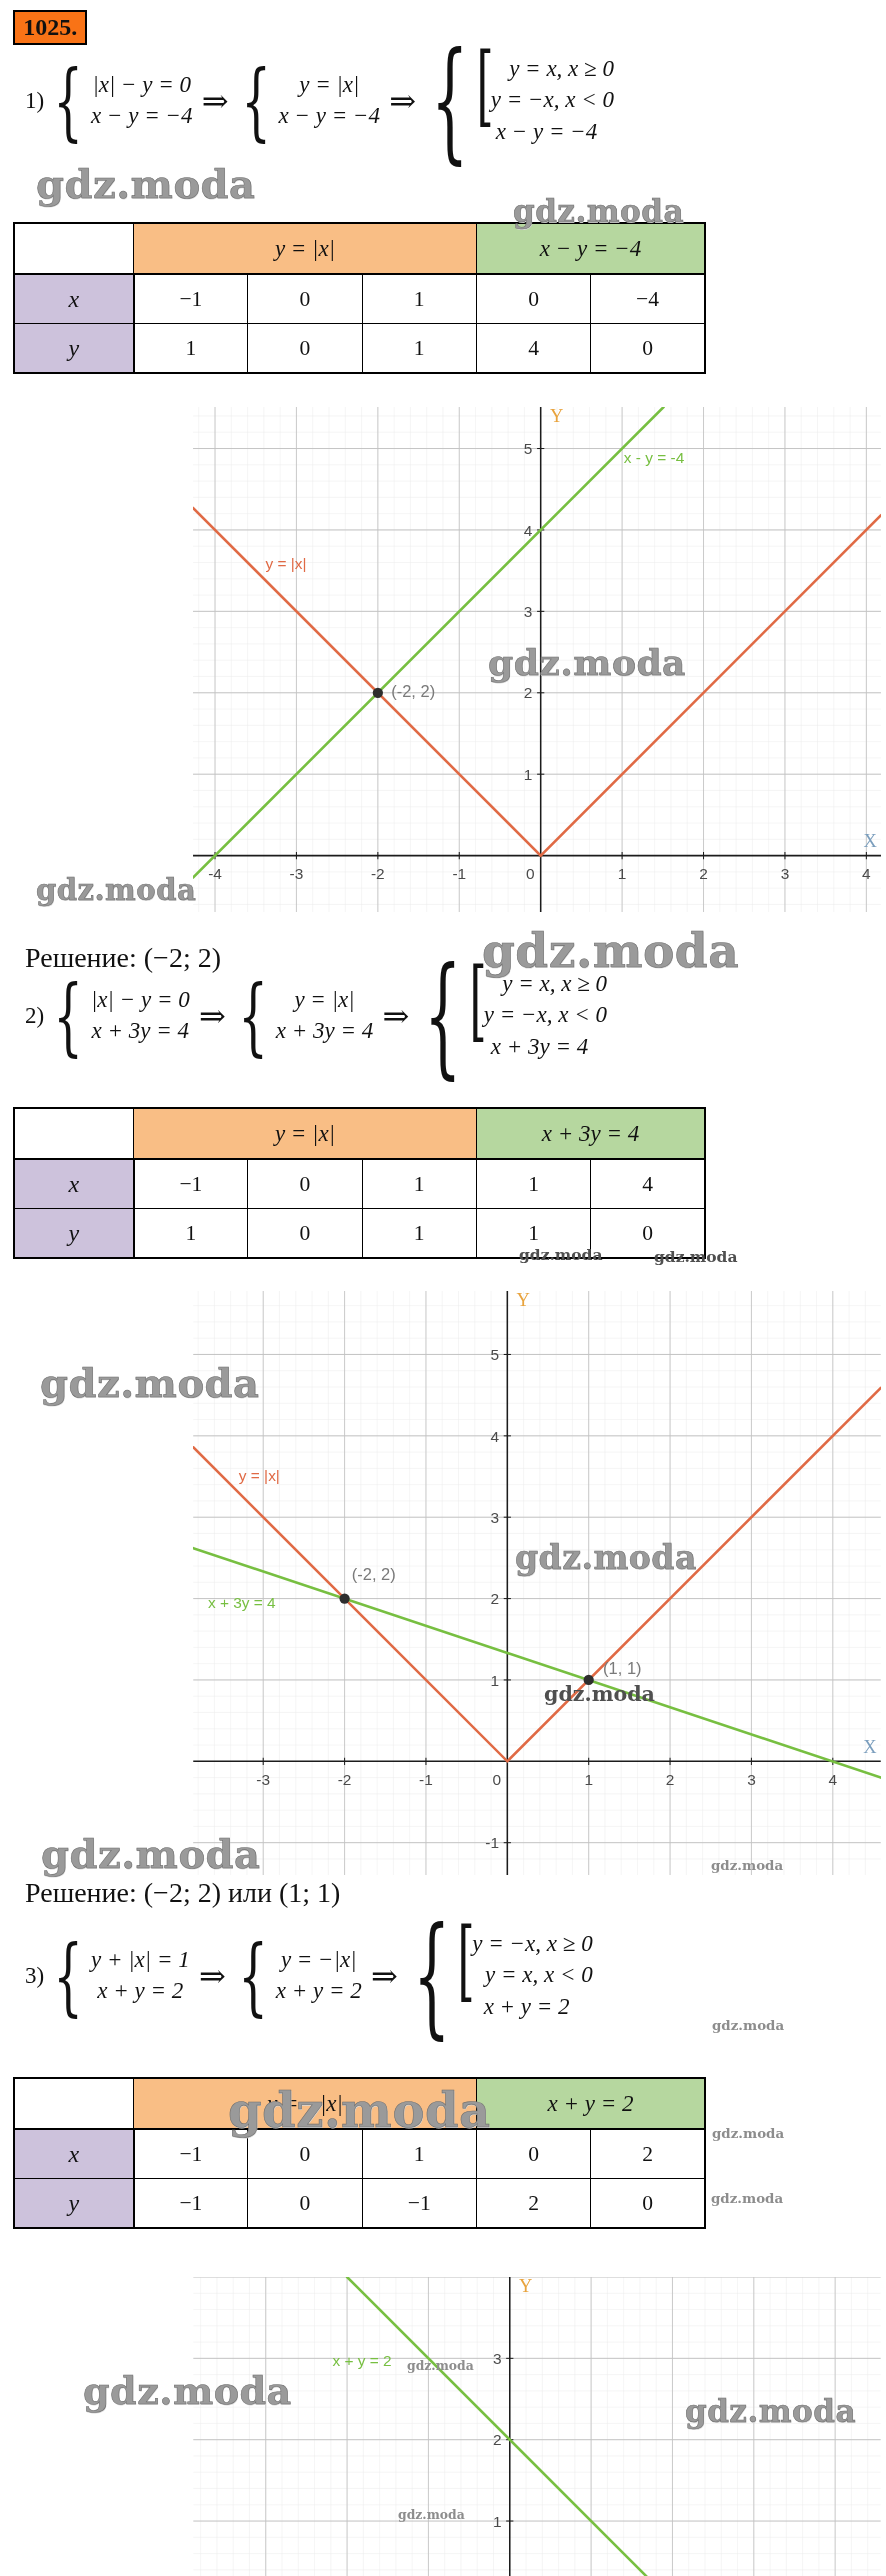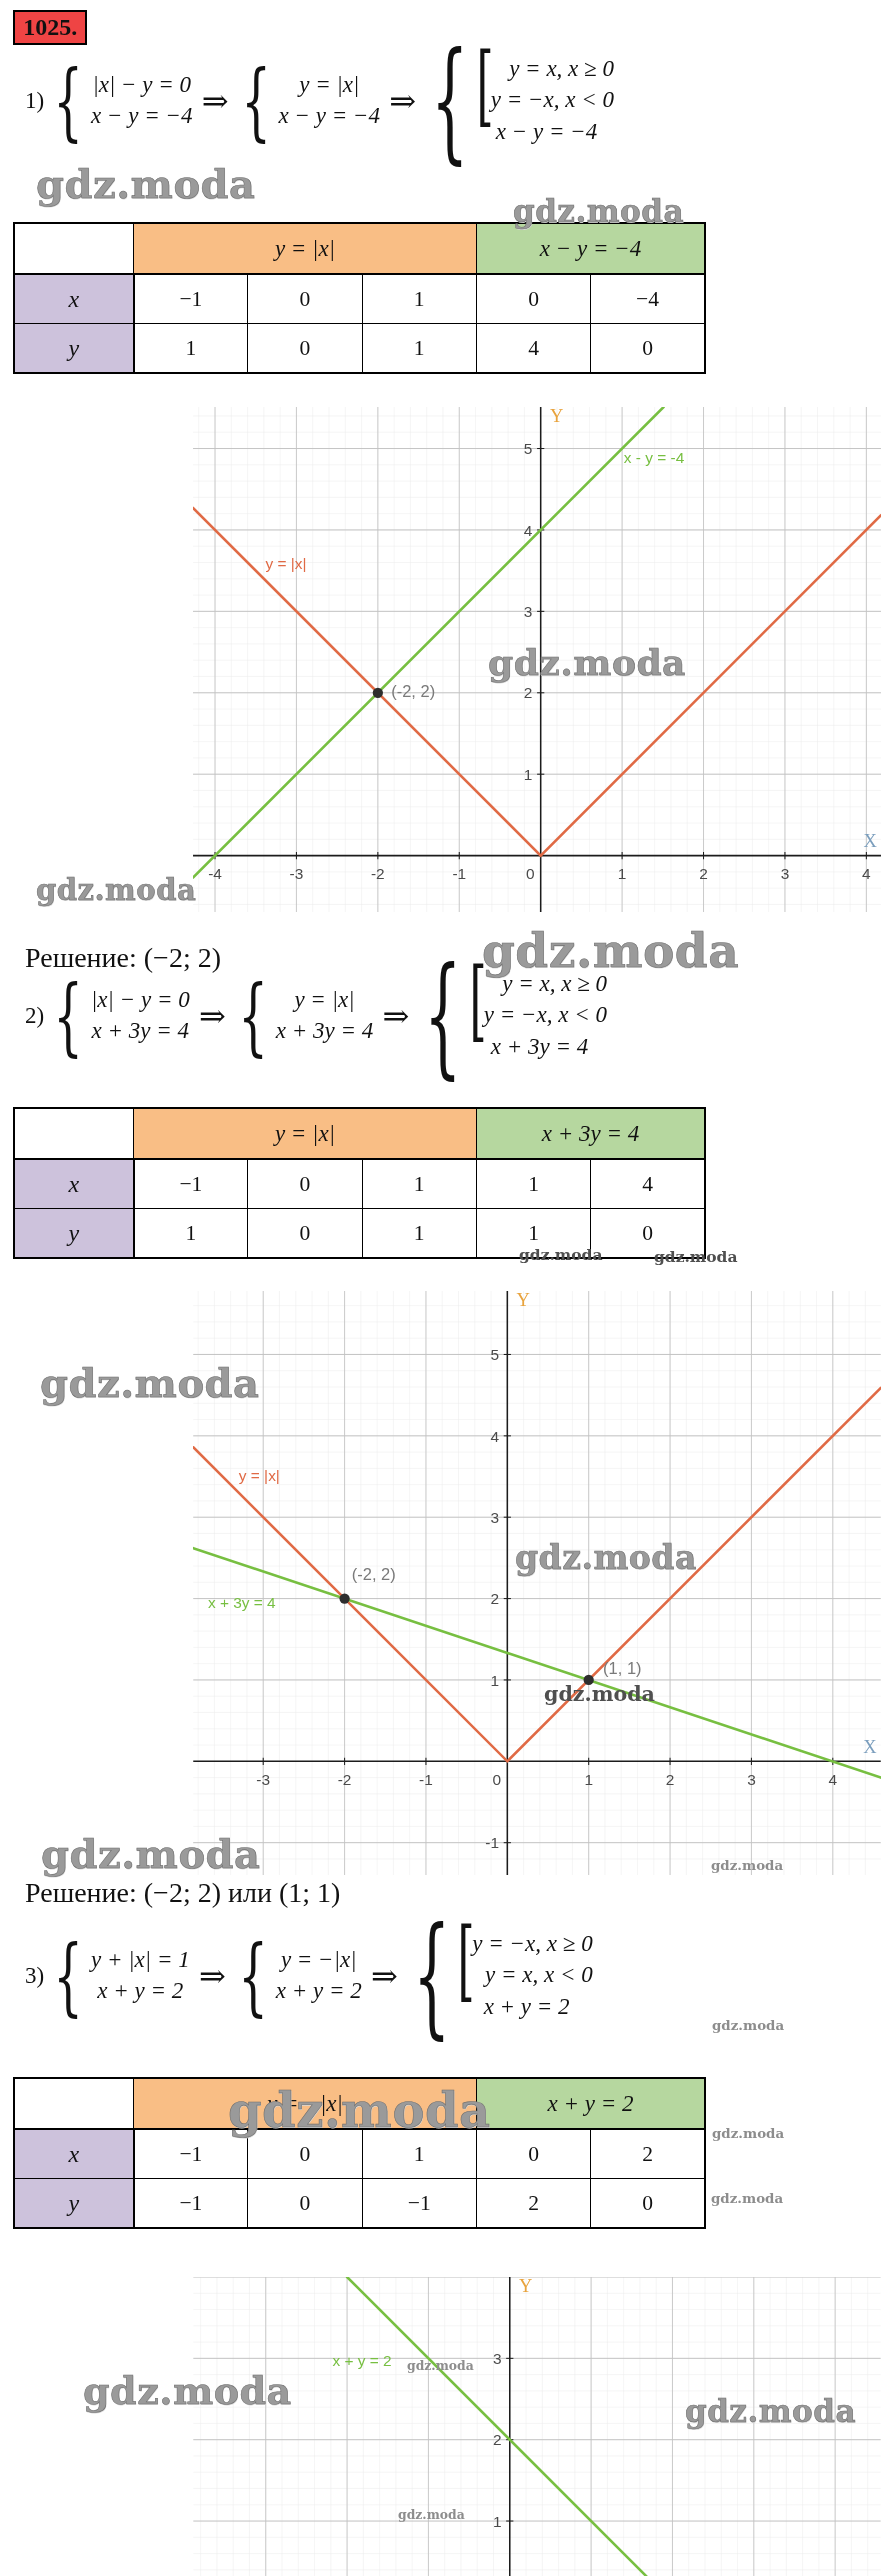--- a/index.html
+++ b/index.html
@@ -1,21 +1,21 @@
 <!DOCTYPE html>
 <html style="font-size:8.2px"><head>
 <meta charset="utf-8">
 <style>
   html,body{margin:0;padding:0;background:#fff;}
   #page{position:relative;width:886px;height:4092px;background:#ffffff;overflow:hidden;
         font-family:"Liberation Serif",serif;color:#111;}
 
   
   .probbox{position:absolute;left:13px;top:10.3px;border:2.6px solid #000;padding:2.1px 8.2px;
-           font-weight:bold;font-size:24px;background:#ef4444;}
+           font-weight:bold;font-size:24px;background:#f97316;}
 
   
   .sys{position:absolute;left:25px;display:flex;align-items:center;gap:5.2px;white-space:nowrap;}
   .sysno{font-size:23px;margin-right:1px;}
   .brace{font-family:"DejaVu Serif",serif;font-weight:100;line-height:0;display:block;}
   .b2{font-size:85px;transform:scaleX(.55);margin:0 -9.3px;}
   .b3{font-size:131px;transform:scaleX(.45);margin:0 -17.5px;}
   .sqbr{font-family:"DejaVu Serif",serif;font-weight:100;line-height:0;font-size:88px;
         transform:scaleX(.5);margin:0 -11.3px;}
   .lines{display:flex;flex-direction:column;align-items:center;gap:1px;}

